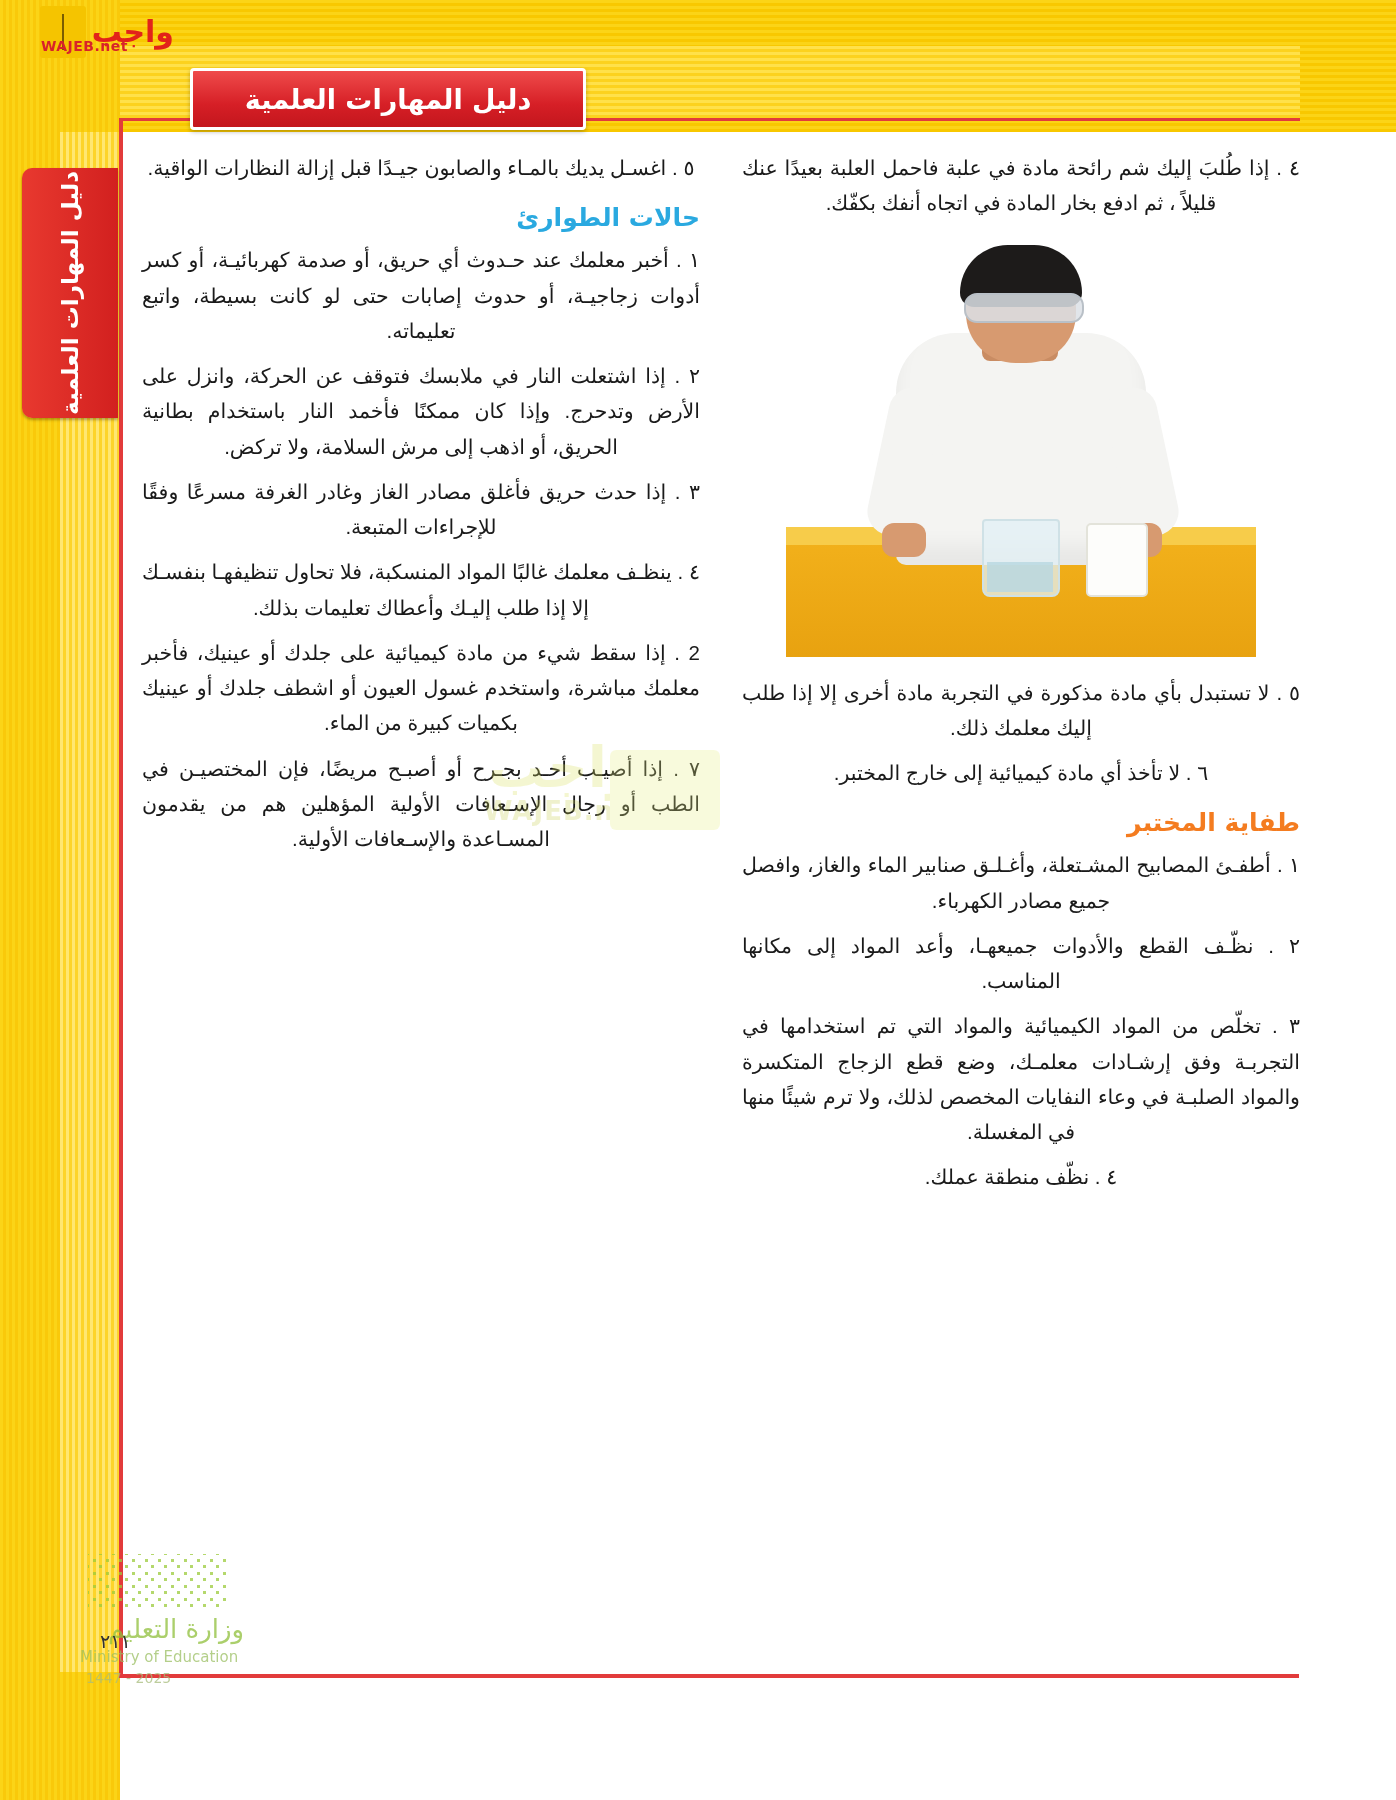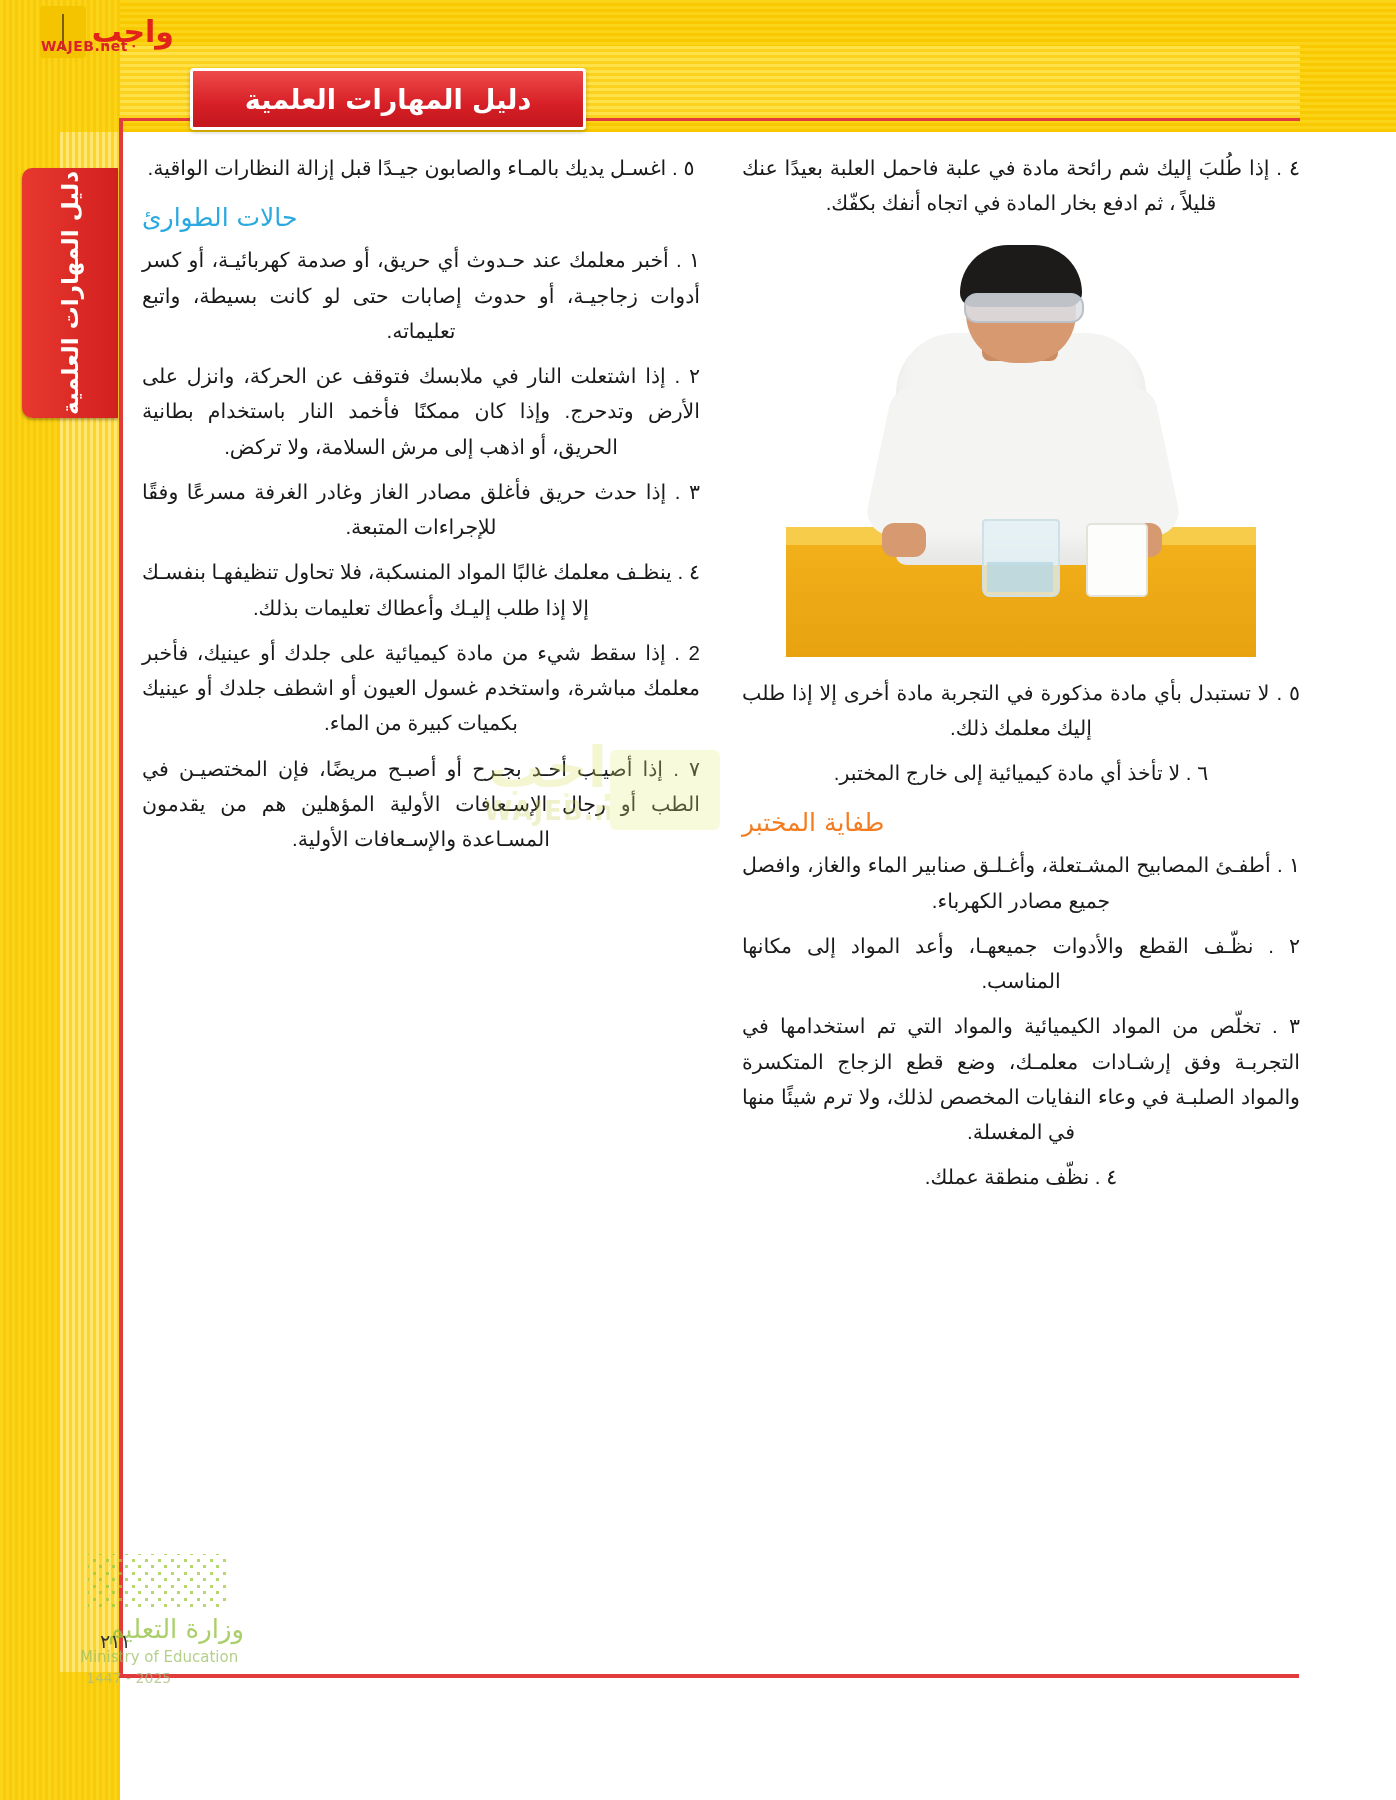--- a/index.html
+++ b/index.html
@@ -206,23 +206,23 @@
     font-size: 20.5px;
     line-height: 1.72;
     color: #1a1a1a;
     text-align: justify;
     text-align-last: center;
     font-family: Liberation Sans, sans-serif;
   }
   h2.section {
     margin: 18px 0 10px 0;
     font-size: 25px;
-    font-weight: normal;
+    font-weight: bold;
     color: #2aa9e0;
-    text-align: left;
+    text-align: right;
   }
   h2.section.orange { color: #f47c20; }
 
   
   .photo {
     width: 470px;
     height: 420px;
     margin: 16px auto 18px auto;
     position: relative;
     background: #ffffff;

